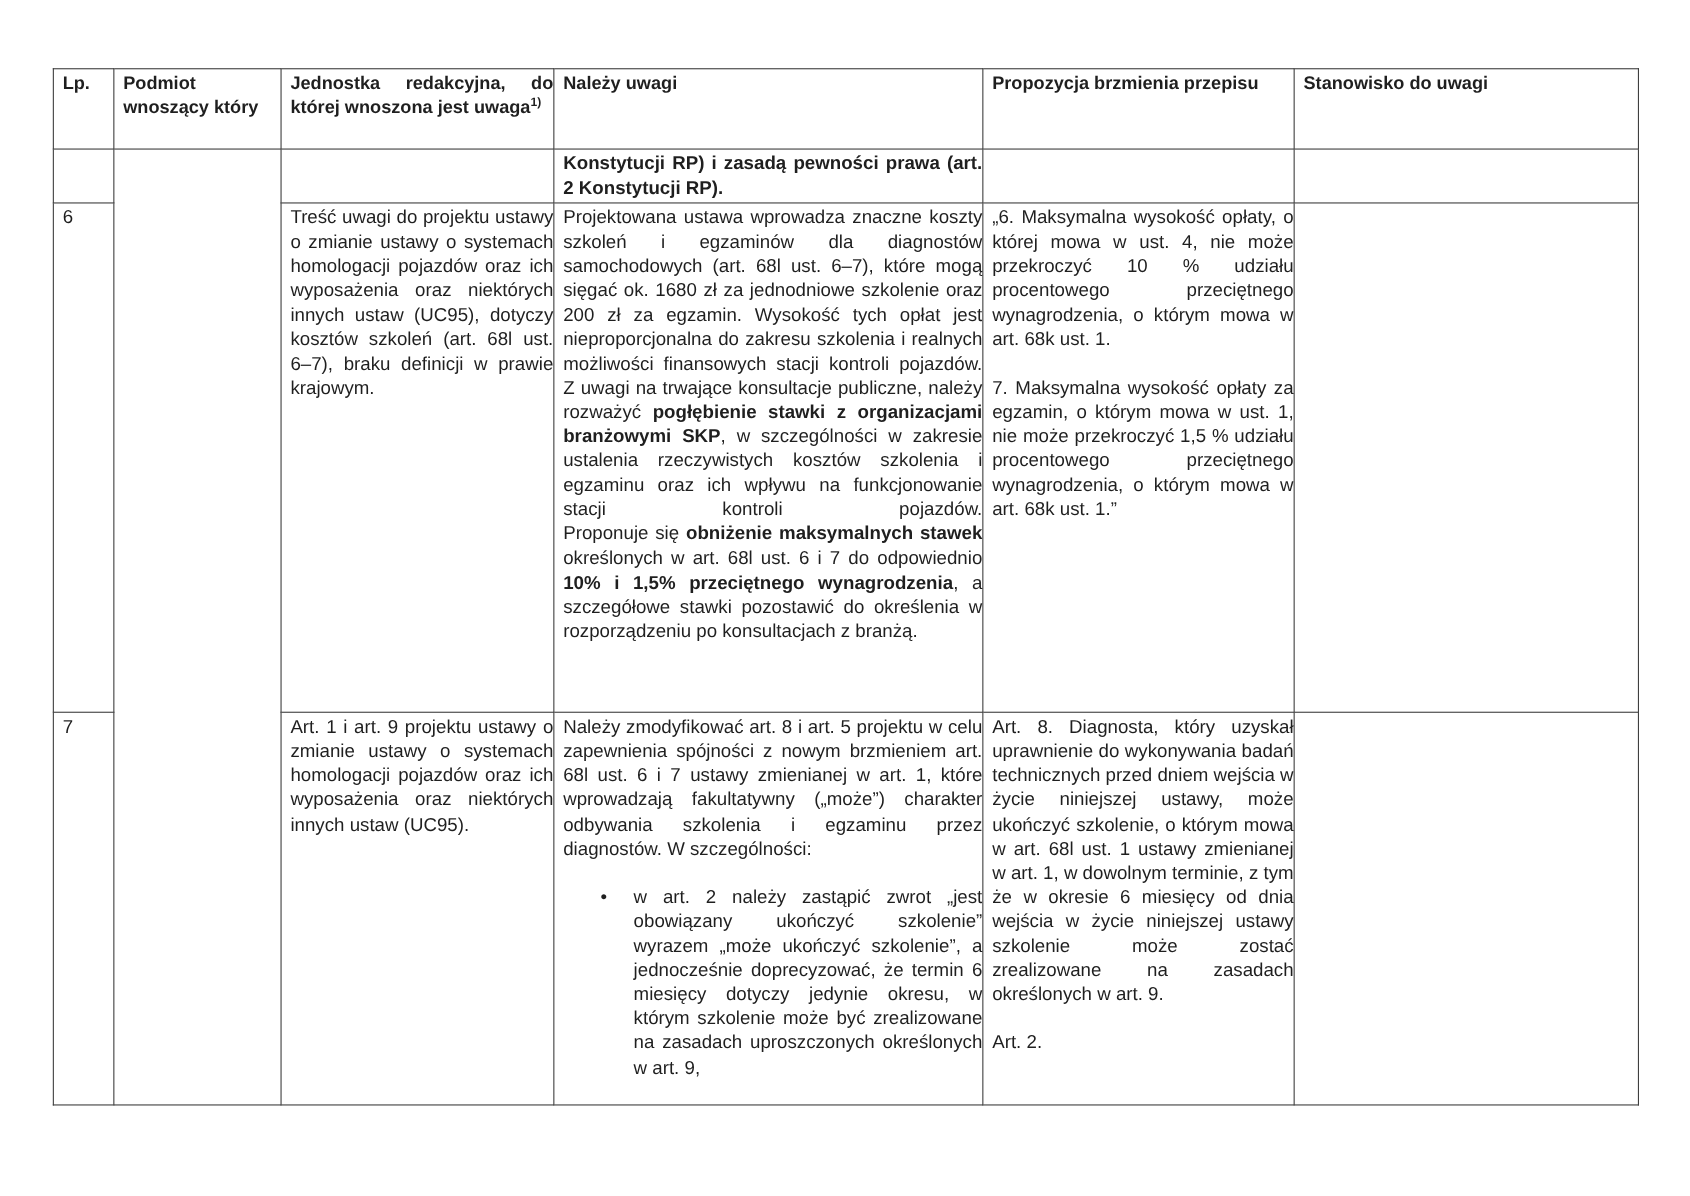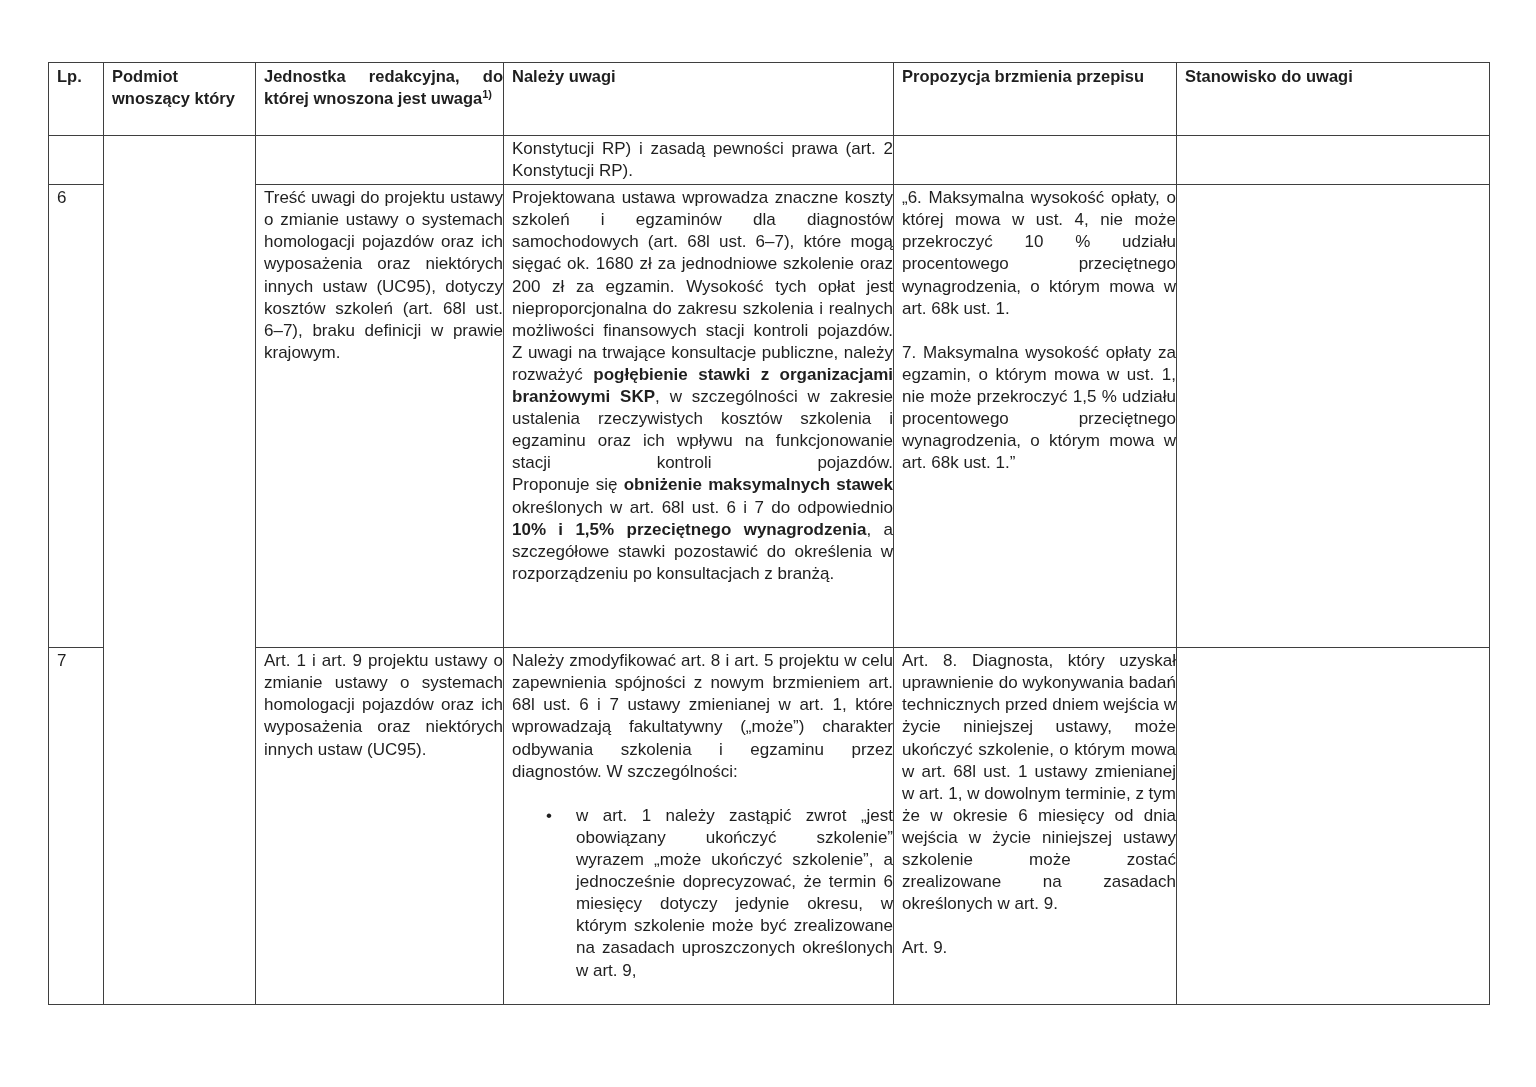--- a/index.html
+++ b/index.html
@@ -14,21 +14,21 @@
   .uwagi th, .uwagi td {
     border:1.4px solid #3f3f3f;
     vertical-align:top;
     padding:2px 0 2px 8px;
     font-size:17px;
     line-height:22.1px;
     text-align:left;
   }
   .uwagi th { font-weight:bold; font-size:16.5px; }
   .r-head { height:73px; }
-  .r-cont { height:40px; }
+  .r-cont { height:40px;font-weight:bold; }
   .r-6 { height:463px; }
   .r-7 { height:357px; }
   .block.justify { text-align:justify; }
   .block.justify-all { text-align:justify; text-align-last:justify; }
   .block.left { text-align:left; }
   .spacer { height:22.1px; }
   .bold { font-weight:bold; }
   sup { font-size:11px; line-height:0; vertical-align:super; font-weight:inherit; }
   .bullet { display:flex; }
   .bullet-marker { flex:0 0 64px; padding-left:34px; }
@@ -100,25 +100,25 @@
       <tr class="r-7">
         <td>7</td>
         <td>
             <div class="block justify"><span>Art. 1 i art. 9 projektu ustawy o zmianie ustawy o systemach homologacji pojazdów oraz ich wyposażenia oraz niektórych innych ustaw (UC95).</span></div>
           </td>
         <td>
             <div class="block justify"><span>Należy zmodyfikować art. 8 i art. 5 projektu w celu zapewnienia spójności z nowym brzmieniem art. 68l ust. 6 i 7 ustawy zmienianej w art. 1, które wprowadzają fakultatywny („może”) charakter odbywania szkolenia i egzaminu przez diagnostów. W szczególności:</span></div>
             <div class="spacer"></div>
             <div class="block justify bullet">
               <span class="bullet-marker">•</span>
-              <div class="bullet-text"><span>w art. 1 należy zastąpić zwrot „jest obowiązany ukończyć szkolenie” wyrazem „może ukończyć szkolenie”, a jednocześnie doprecyzować, że termin 6 miesięcy dotyczy jedynie okresu, w którym szkolenie może być zrealizowane na zasadach uproszczonych określonych w art. 9,</span></div>
+              <div class="bullet-text"><span>w art. 2 należy zastąpić zwrot „jest obowiązany ukończyć szkolenie” wyrazem „może ukończyć szkolenie”, a jednocześnie doprecyzować, że termin 6 miesięcy dotyczy jedynie okresu, w którym szkolenie może być zrealizowane na zasadach uproszczonych określonych w art. 9,</span></div>
             </div>
           </td>
         <td>
             <div class="block justify"><span>Art. 8. Diagnosta, który uzyskał uprawnienie do wykonywania badań technicznych przed dniem wejścia w życie niniejszej ustawy, może ukończyć szkolenie, o którym mowa w art. 68l ust. 1 ustawy zmienianej w art. 1, w dowolnym terminie, z tym że w okresie 6 miesięcy od dnia wejścia w życie niniejszej ustawy szkolenie może zostać zrealizowane na zasadach określonych w art. 9.</span></div>
             <div class="spacer"></div>
-            <div class="block left"><span>Art. 9.</span></div>
+            <div class="block left"><span>Art. 2.</span></div>
           </td>
         <td></td>
       </tr>
     </tbody>
   </table>
 </div>
 
 </body></html>

